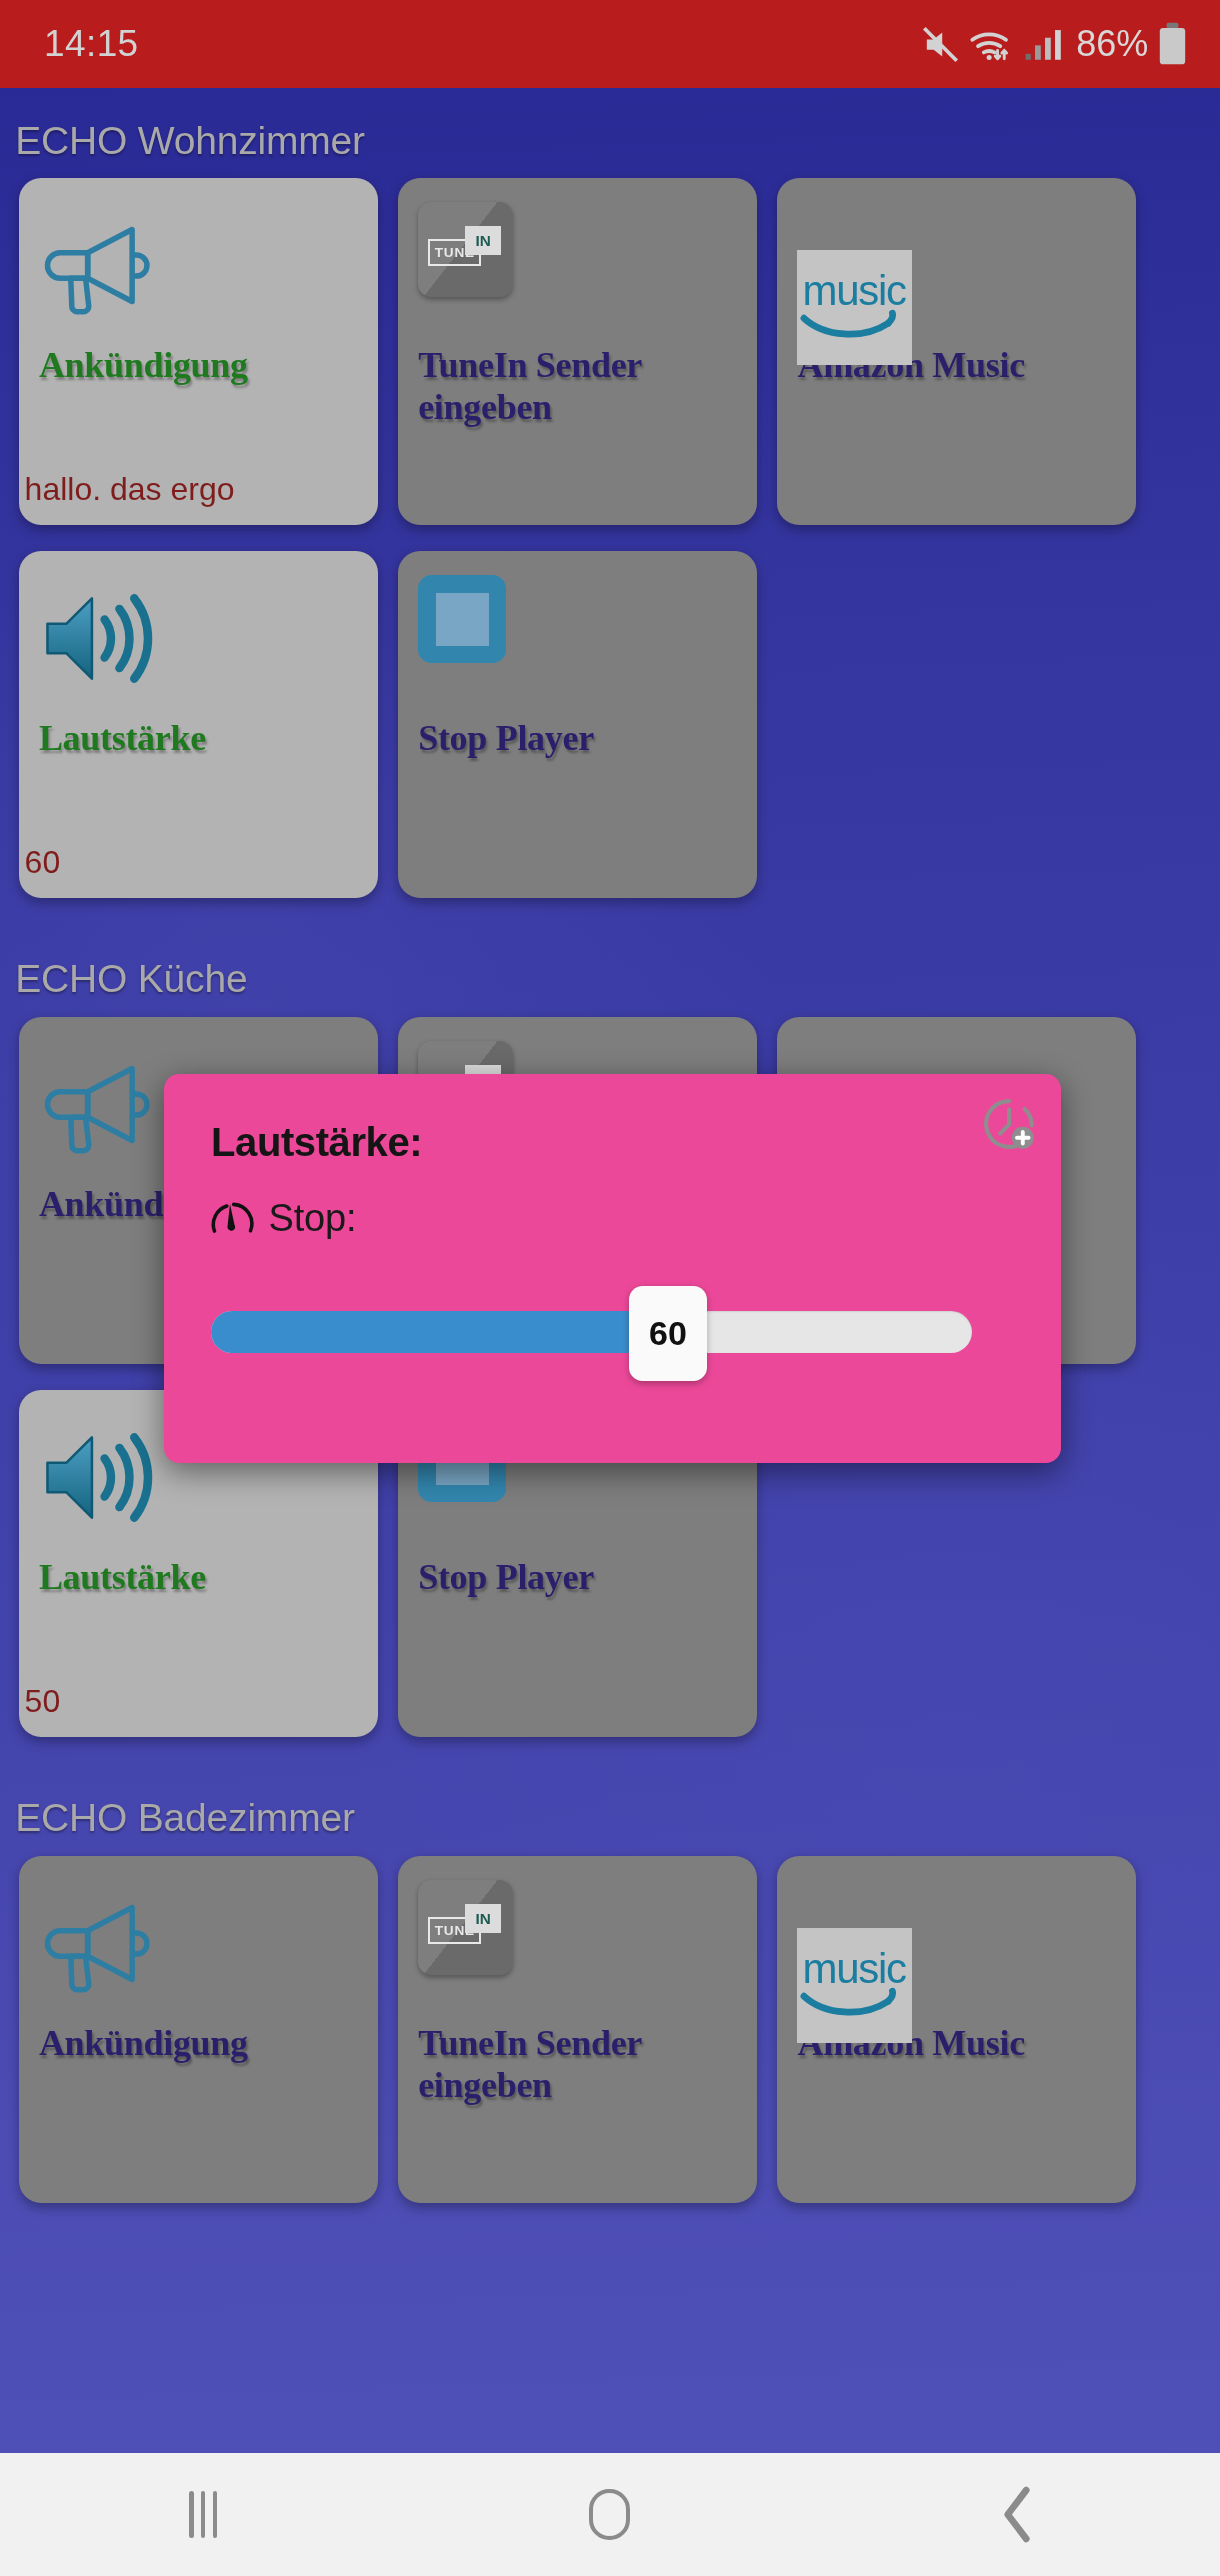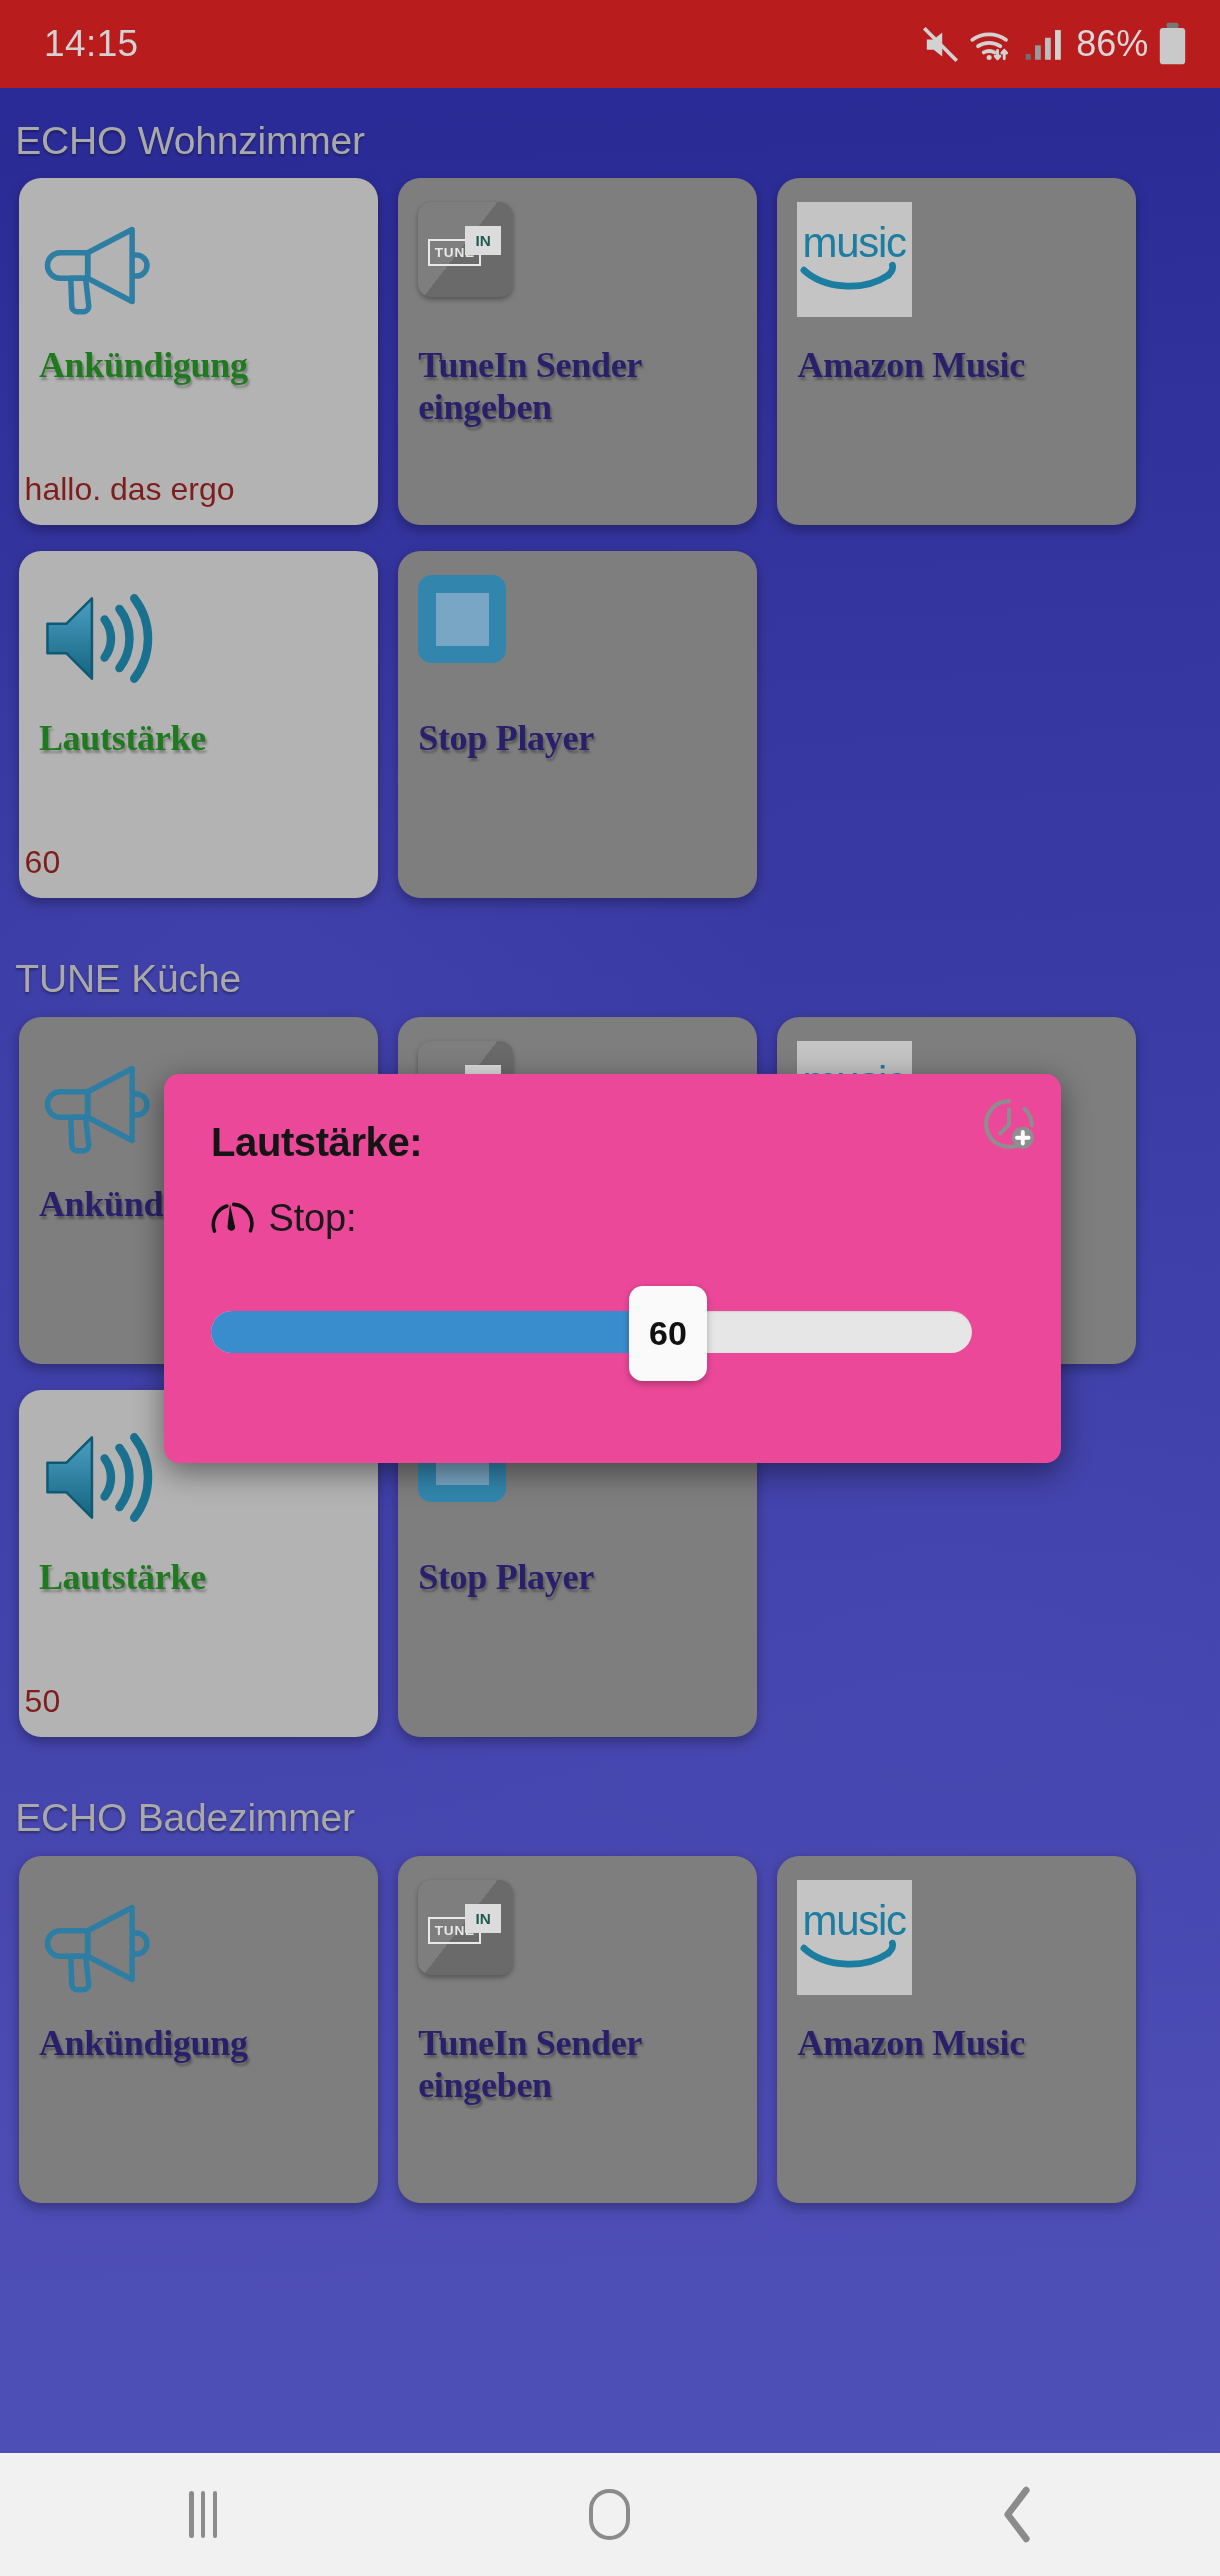--- a/index.html
+++ b/index.html
@@ -156,20 +156,21 @@
     color: #1d5c52;
     font-size: 15.3px; font-weight: bold;
     font-family: "Liberation Sans", sans-serif;
   }
 
   
   .amz-logo {
     width: 115px; height: 115px;
     background: #c4c4c4;
     position: relative;
+    margin-top: 48px;
   }
   .amz-logo .mtext {
     position: absolute;
     left: 5.1px; top: 17px;
     color: #1b7da0;
     font-size: 42px;
     letter-spacing: -1.3px;
     font-family: "Liberation Sans", sans-serif;
   }
 
@@ -393,21 +394,21 @@
         <div class="tile-icon-wrap">
           <div class="stop-icon">
               <div class="inner"></div>
             </div>
         </div>
         <div class="tile-label navy">Stop Player</div>
       </div>
 
     </div>
 
-    <div class="section-header" style="top:869px;">TUNE Küche</div>
+    <div class="section-header" style="top:869px;">ECHO Küche</div>
 
     <div class="tile-row" style="top:929px;">
 
       <div class="tile dark h-tall">
         <div class="tile-icon-wrap">
           <svg width="127" height="127" viewBox="0 0 60 60">
             <path d="M10 24h13v12H10a6 6 0 0 1 0-12z" fill="none" stroke="#2e7ea3" stroke-width="2.6" stroke-linejoin="round"></path>
             <path d="M23 24L44 13v34L23 36z" fill="none" stroke="#2e7ea3" stroke-width="2.6" stroke-linejoin="round"></path>
             <path d="M44 25h2a5 5 0 0 1 0 10h-2" fill="none" stroke="#2e7ea3" stroke-width="2.6"></path>
             <path d="M15 36h7l1.5 13a2.5 2.5 0 0 1-2.5 2.8h-3A2.5 2.5 0 0 1 15.5 49z" fill="none" stroke="#2e7ea3" stroke-width="2.6" stroke-linejoin="round"></path>

